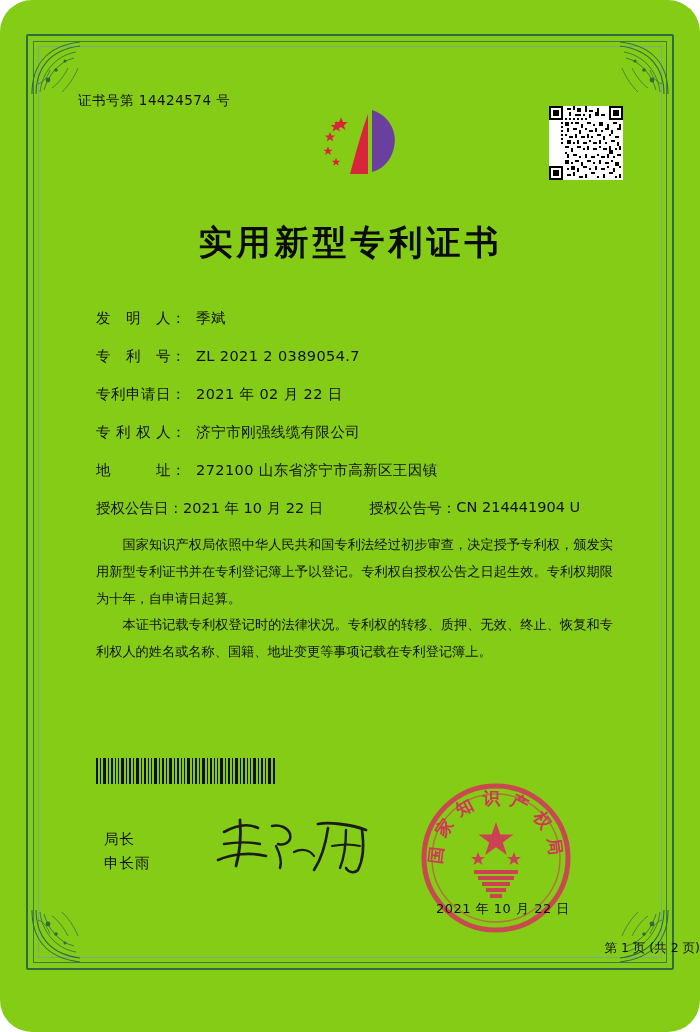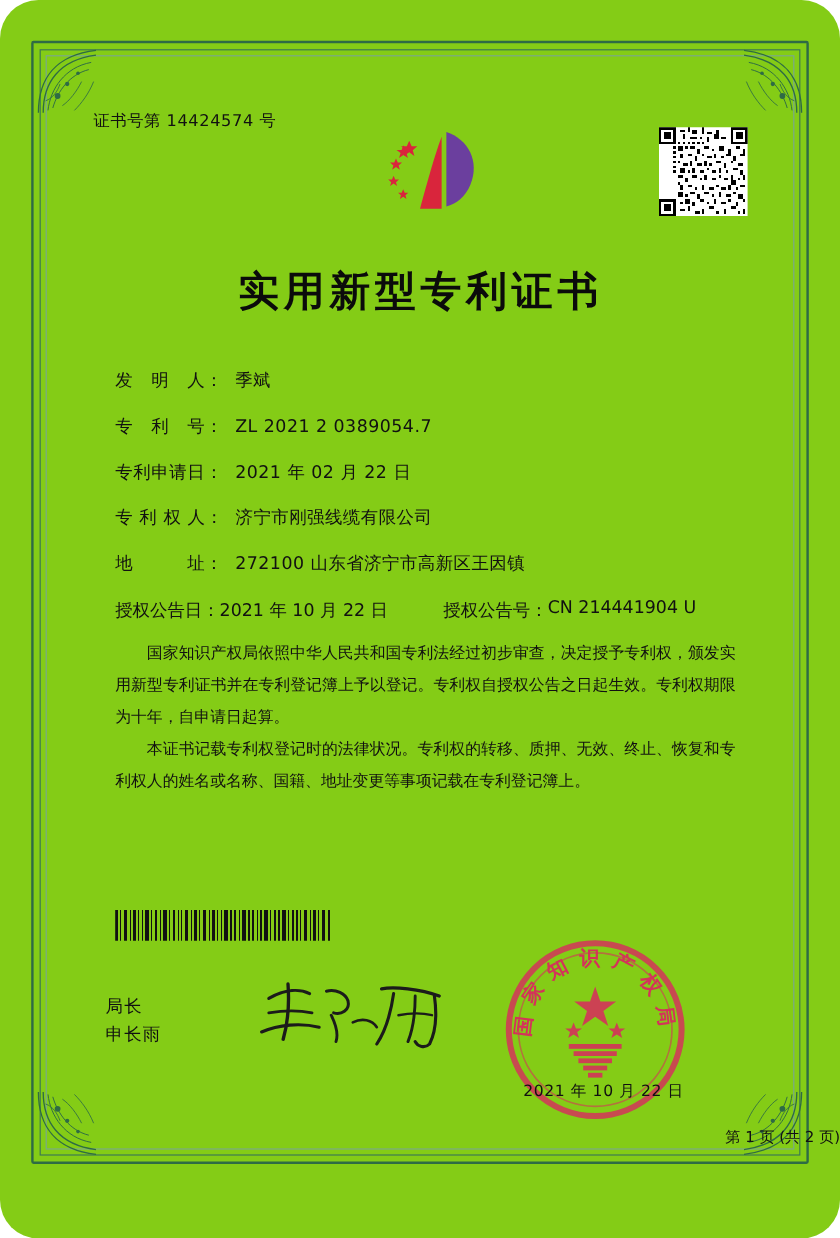--- a/index.html
+++ b/index.html
@@ -159,21 +159,21 @@
     left: 96px;
     top: 758px;
     width: 180px;
     height: 26px;
   }
   .barcode svg { width: 100%; height: 100%; display: block; }
 
   
   .sig-block {
     position: absolute;
-    left: 88px;
+    left: 104px;
     top: 828px;
     font-size: 14.5px;
     line-height: 1.65;
     letter-spacing: 1px;
   }
   .sig-script {
     position: absolute;
     left: 210px;
     top: 812px;
     width: 180px;

